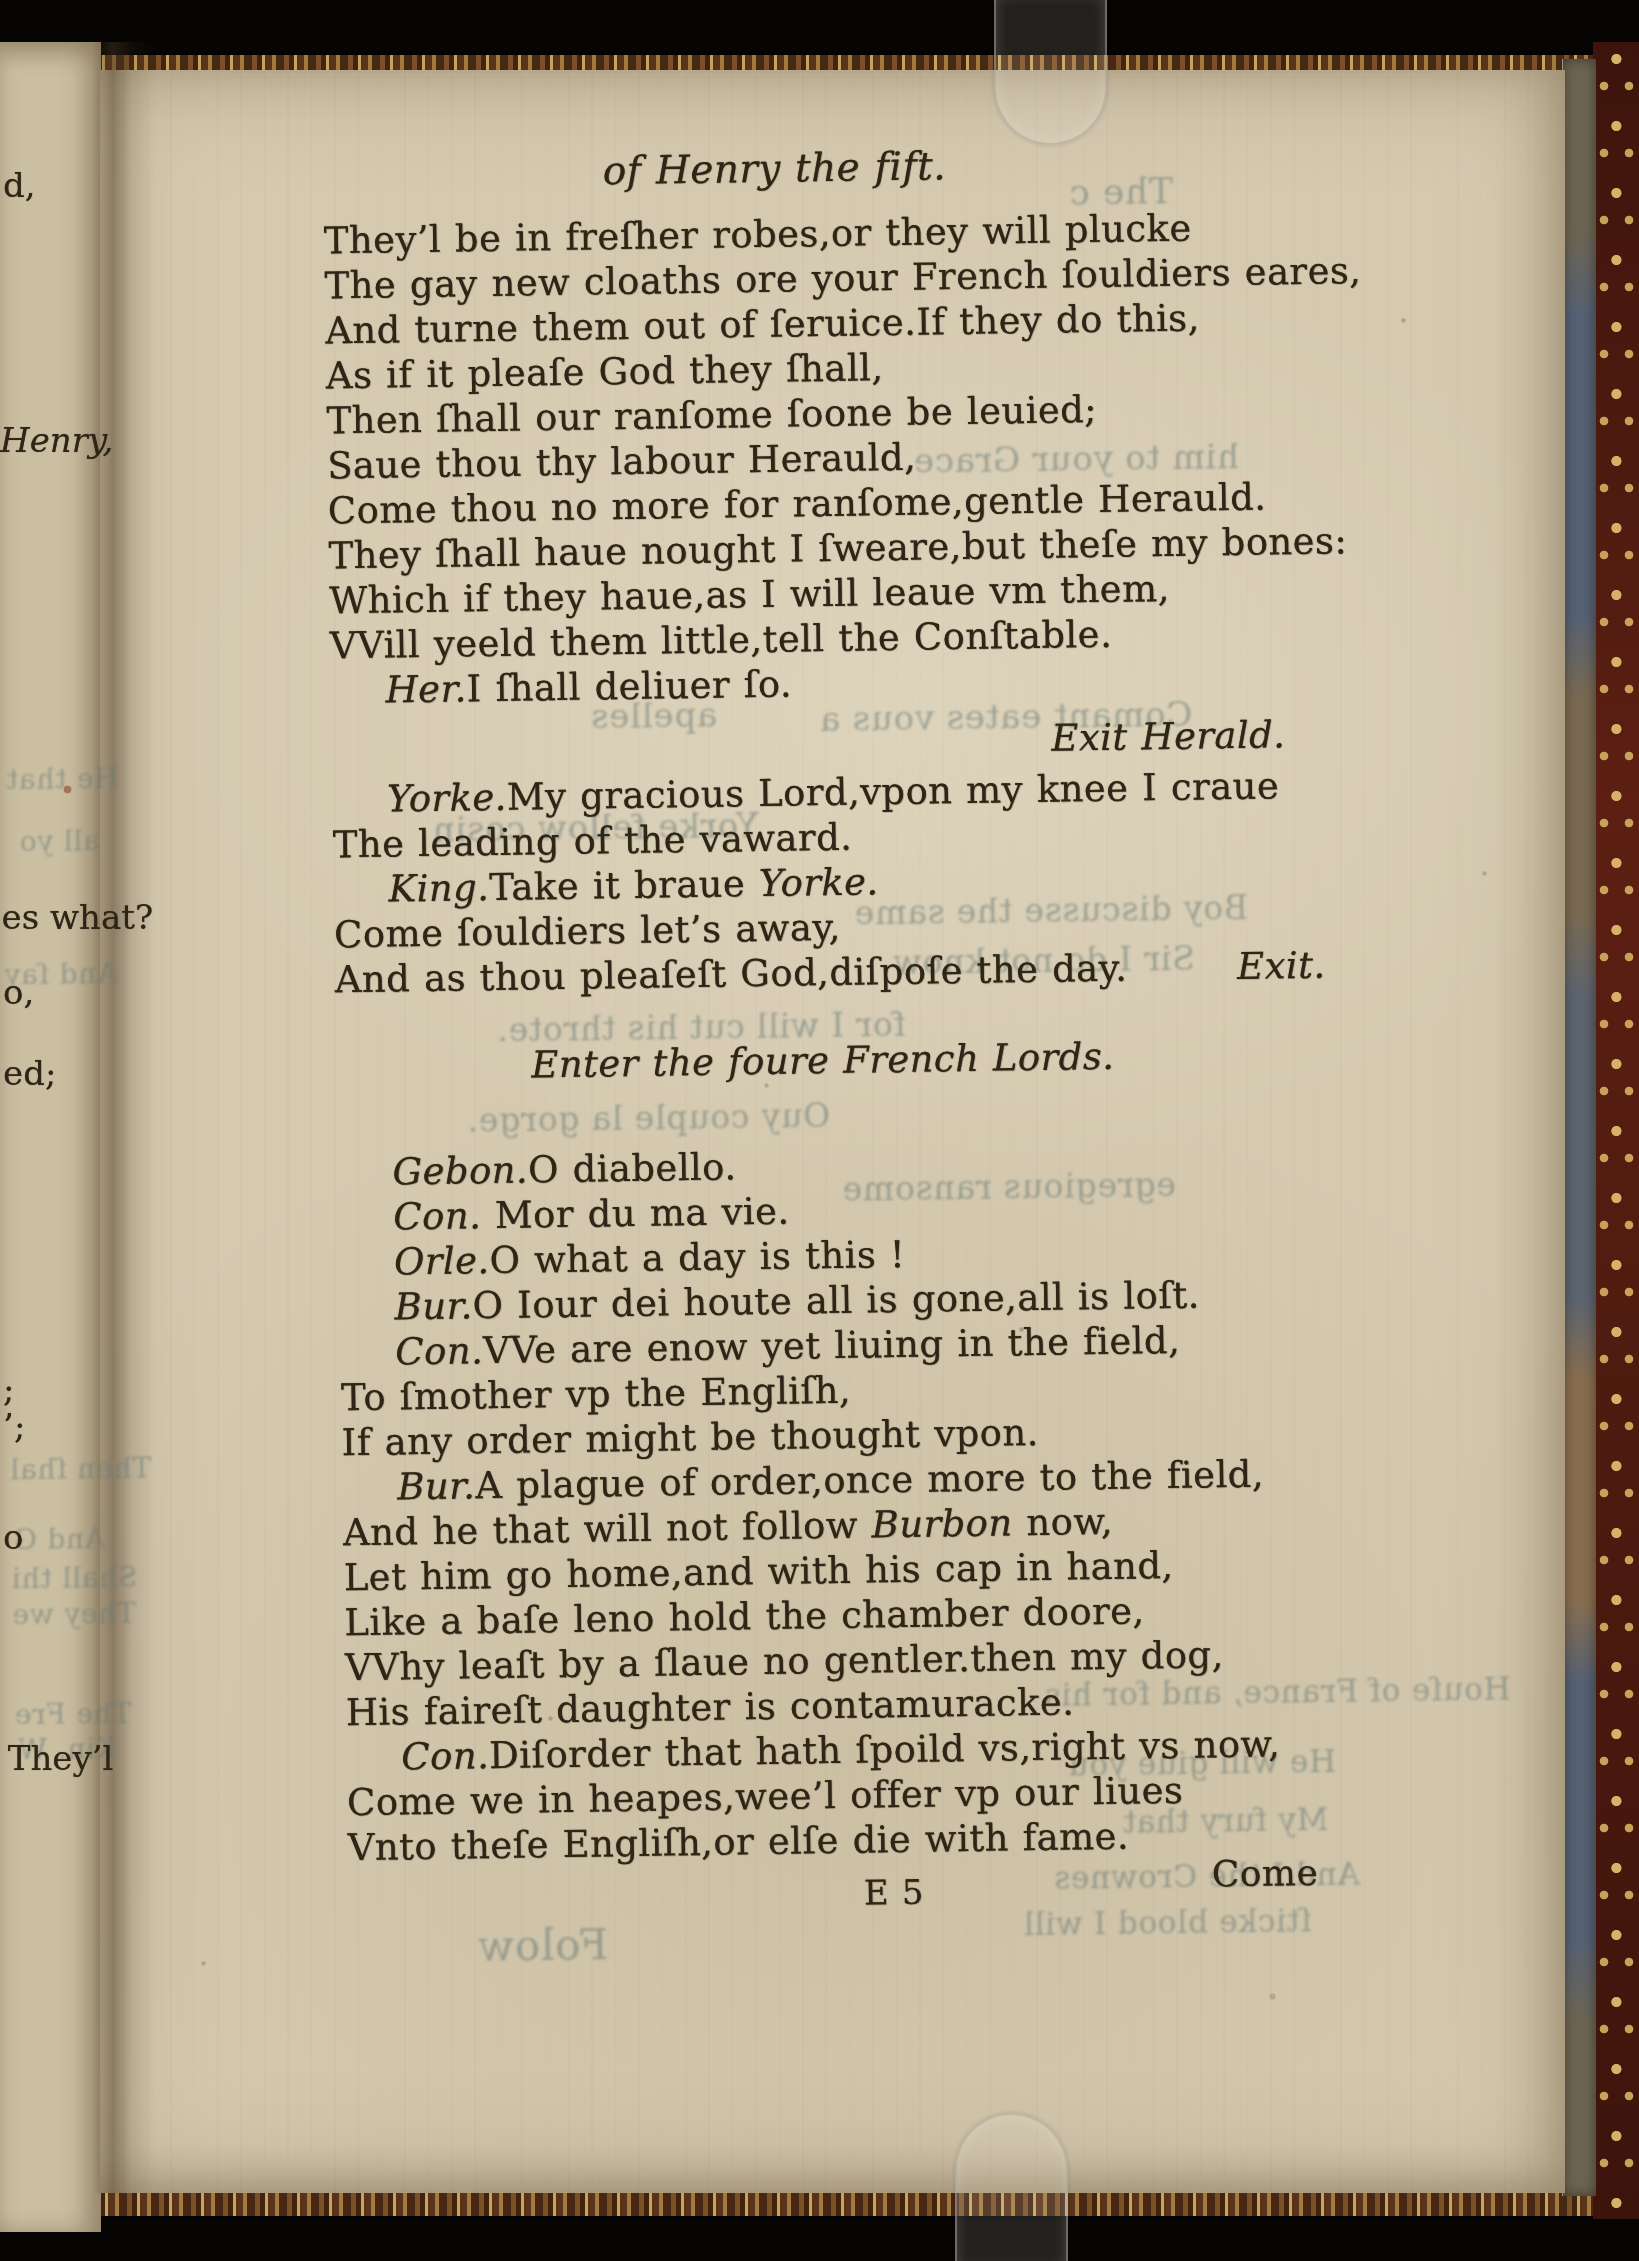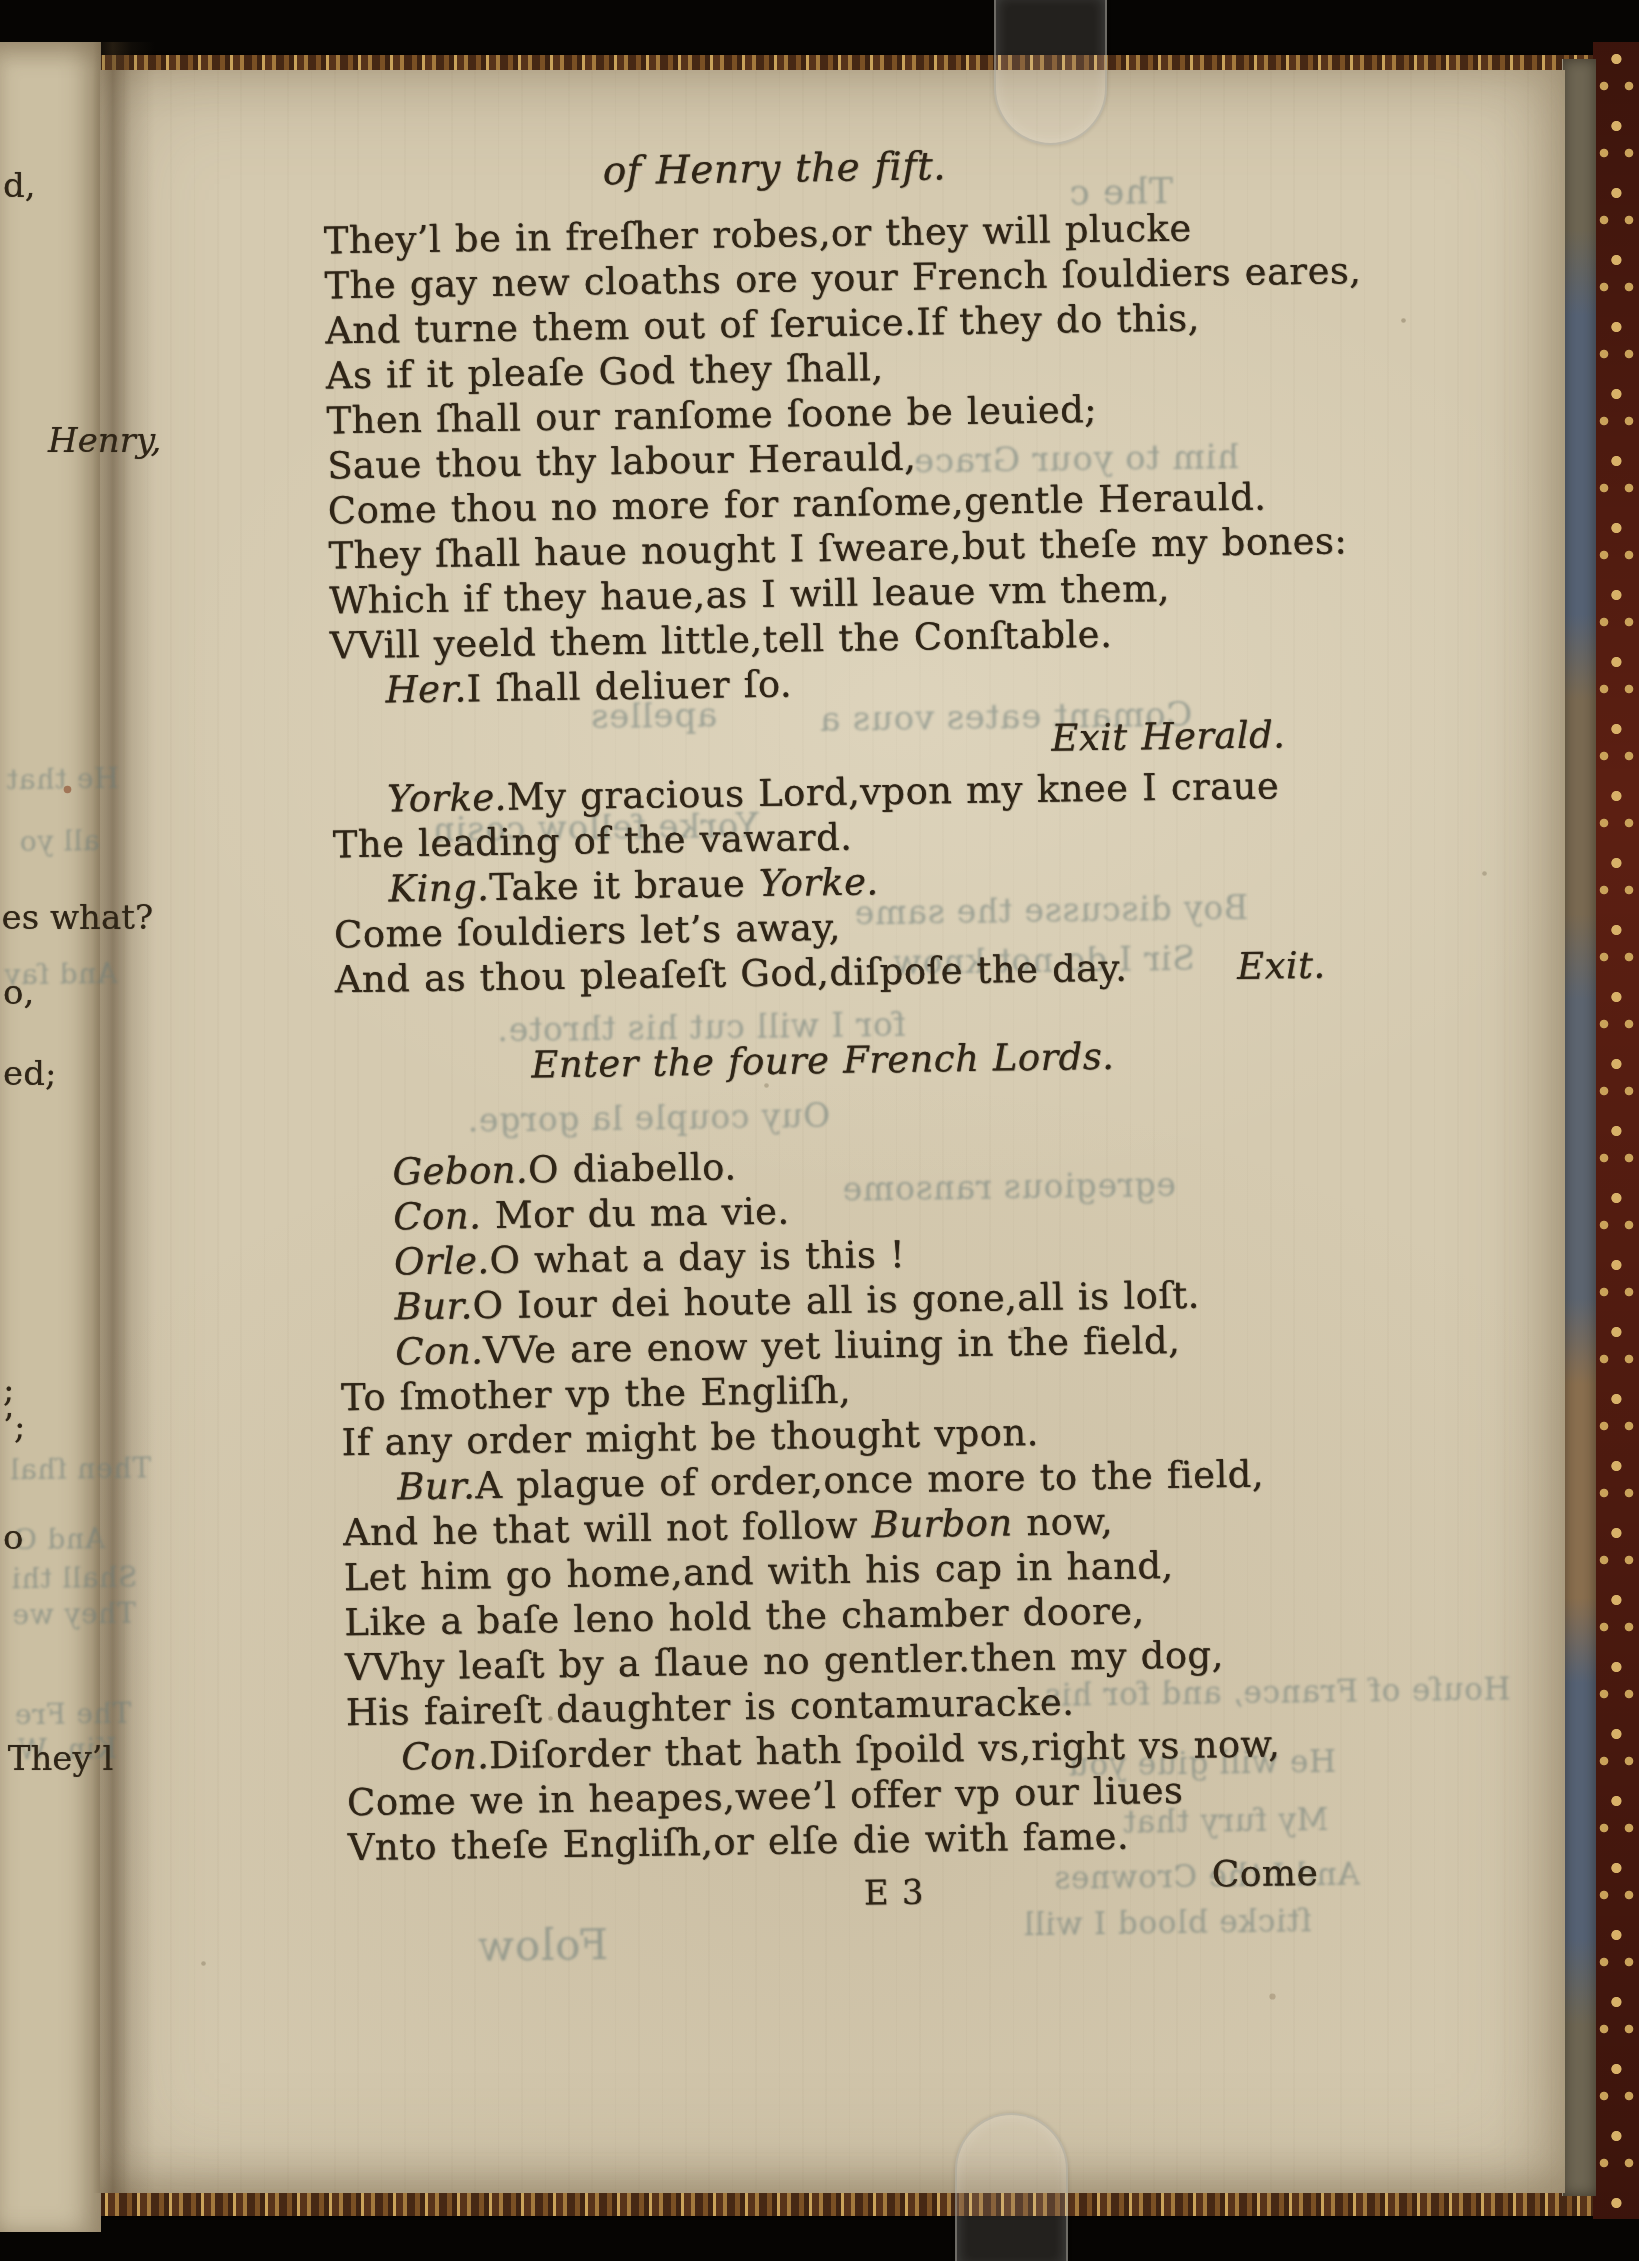--- a/index.html
+++ b/index.html
@@ -119,21 +119,21 @@
     <div class="ghost" style="left: 4.7px; top: 1442px; font-size: 28px;">Then ſhal</div>
     <div class="ghost" style="left: 7.8px; top: 1512px; font-size: 28px;">And G</div>
     <div class="ghost" style="left: 4.7px; top: 1551px; font-size: 28px;">Shall thi</div>
     <div class="ghost" style="left: 4.7px; top: 1587px; font-size: 28px;">They we</div>
     <div class="ghost" style="left: 6.2px; top: 1687px; font-size: 28px;">The Fre</div>
     <div class="ghost" style="left: 9.3px; top: 1722px; font-size: 28px;">Kin. W</div>
   </div>
 
 <div class="margin-frags">
     <div class="frag" style="top: 165px; left: 3.1px;">d,</div>
-    <div class="frag it" style="top: 420px; left: 0px; padding-left: 48px;">Henry,</div>
+    <div class="frag it" style="top: 420px; left: 0px;">Henry,</div>
     <div class="frag" style="top: 897px; left: 1.6px;">es what?</div>
     <div class="frag" style="top: 972px; left: 3.1px;">o,</div>
     <div class="frag" style="top: 1053px; left: 3.1px;">ed;</div>
     <div class="frag" style="top: 1369px; left: 3.1px;">;</div>
     <div class="frag" style="top: 1406px; left: 3.1px;">’;</div>
     <div class="frag" style="top: 1517px; left: 3.1px;">o</div>
     <div class="frag" style="top: 1738px; left: 7.8px;">They’l</div>
   </div>
 
 <div class="text-col">
@@ -166,21 +166,21 @@
     <div class="line indent"><span class="it">Bur.</span><span class="ro">A plague of order,once more to the field,</span></div>
     <div class="line"><span class="ro">And he that will not follow </span><span class="it">Burbon</span><span class="ro"> now,</span></div>
     <div class="line"><span class="ro">Let him go home,and with his cap in hand,</span></div>
     <div class="line"><span class="ro">Like a baſe leno hold the chamber doore,</span></div>
     <div class="line"><span class="ro">VVhy leaſt by a ſlaue no gentler.then my dog,</span></div>
     <div class="line"><span class="ro">His faireſt daughter is contamuracke.</span></div>
     <div class="line indent"><span class="it">Con.</span><span class="ro">Diſorder that hath ſpoild vs,right vs now,</span></div>
     <div class="line"><span class="ro">Come we in heapes,wee’l offer vp our liues</span></div>
     <div class="line"><span class="ro">Vnto theſe Engliſh,or elſe die with fame.</span></div>
     <div class="footer">
-    <span class="sig">E 3</span>
+    <span class="sig">E 5</span>
     <span class="catch">Come</span>
   </div>
 </div>
 
 <div class="specks"></div>
 
 <div class="clip clip-top"></div>
 <div class="clip clip-bottom"></div>
 
 

